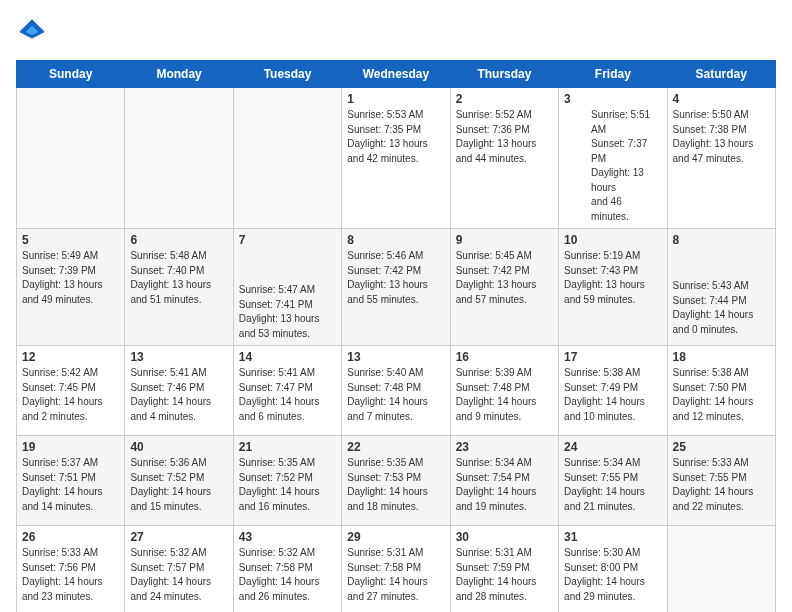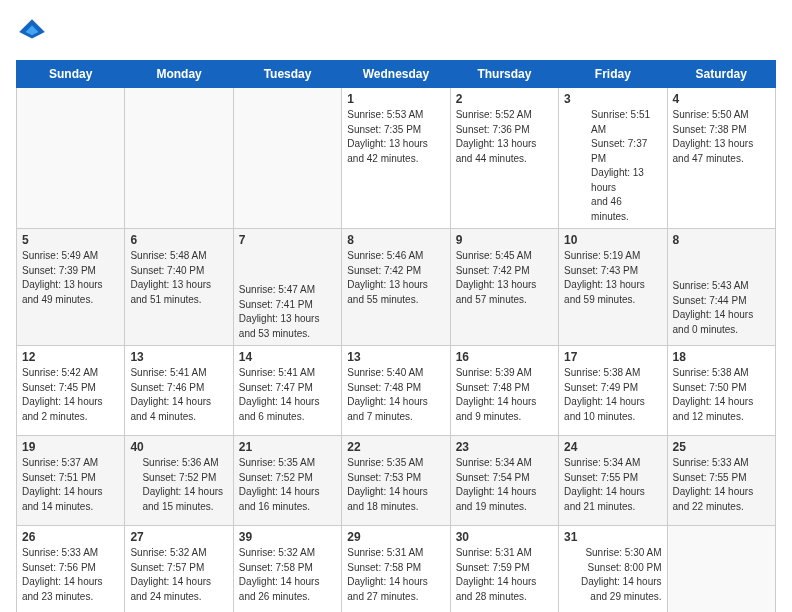--- a/index.html
+++ b/index.html
@@ -255,21 +255,21 @@
       <tr>
         <td>
           <span class="day-num">19</span>
           <div class="cell-info" style="white-space: pre-line;">Sunrise: 5:37 AM
 Sunset: 7:51 PM
 Daylight: 14 hours
 and 14 minutes.</div>
         </td>
         <td>
           <span class="day-num">40</span>
-          <div class="cell-info" style="white-space: pre-line; margin-left: 12px;">Sunrise: 5:36 AM
+          <div class="cell-info" style="white-space: pre-line;">Sunrise: 5:36 AM
 Sunset: 7:52 PM
 Daylight: 14 hours
 and 15 minutes.</div>
         </td>
         <td>
           <span class="day-num">21</span>
           <div class="cell-info" style="white-space: pre-line;">Sunrise: 5:35 AM
 Sunset: 7:52 PM
 Daylight: 14 hours
 and 16 minutes.</div>
@@ -312,21 +312,21 @@
 and 23 minutes.</div>
         </td>
         <td>
           <span class="day-num">27</span>
           <div class="cell-info" style="white-space: pre-line;">Sunrise: 5:32 AM
 Sunset: 7:57 PM
 Daylight: 14 hours
 and 24 minutes.</div>
         </td>
         <td>
-          <span class="day-num">39</span>
+          <span class="day-num">43</span>
           <div class="cell-info" style="white-space: pre-line;">Sunrise: 5:32 AM
 Sunset: 7:58 PM
 Daylight: 14 hours
 and 26 minutes.</div>
         </td>
         <td>
           <span class="day-num">29</span>
           <div class="cell-info" style="white-space: pre-line;">Sunrise: 5:31 AM
 Sunset: 7:58 PM
 Daylight: 14 hours
@@ -334,21 +334,21 @@
         </td>
         <td>
           <span class="day-num">30</span>
           <div class="cell-info" style="white-space: pre-line;">Sunrise: 5:31 AM
 Sunset: 7:59 PM
 Daylight: 14 hours
 and 28 minutes.</div>
         </td>
         <td>
           <span class="day-num">31</span>
-          <div class="cell-info" style="white-space: pre-line; text-align: right;">Sunrise: 5:30 AM
+          <div class="cell-info" style="white-space: pre-line;">Sunrise: 5:30 AM
 Sunset: 8:00 PM
 Daylight: 14 hours
 and 29 minutes.</div>
         </td>
         <td class="empty"></td>
       </tr>
     </tbody>
 </table>
 
 </body></html>

